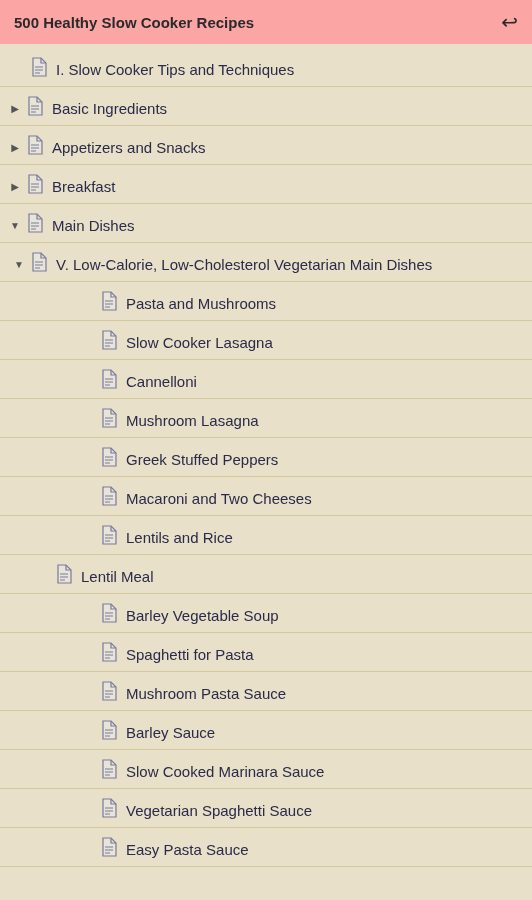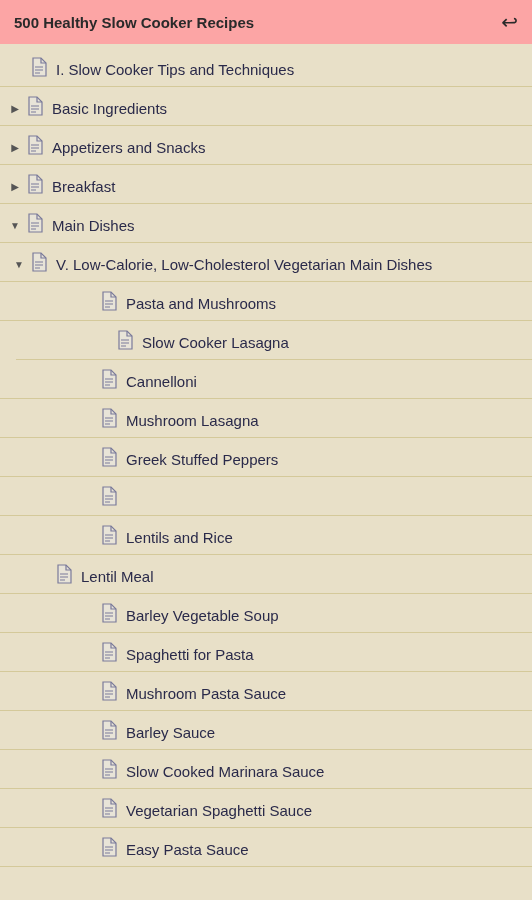--- a/index.html
+++ b/index.html
@@ -189,21 +189,21 @@
         <svg viewBox="0 0 18 20" fill="none" xmlns="http://www.w3.org/2000/svg">
   <path d="M3 1h8l5 5v13H3V1z" stroke="#7a7a9a" stroke-width="1.2" fill="#e8e4d8"></path>
   <path d="M11 1v5h5" stroke="#7a7a9a" stroke-width="1.2" fill="none"></path>
   <line x1="5" y1="10" x2="13" y2="10" stroke="#7a7a9a" stroke-width="1"></line>
   <line x1="5" y1="13" x2="13" y2="13" stroke="#7a7a9a" stroke-width="1"></line>
   <line x1="5" y1="16" x2="10" y2="16" stroke="#7a7a9a" stroke-width="1"></line>
 </svg>
       </span>
       <span class="item-label">Pasta and Mushrooms</span>
     </div>
-    <div class="tree-item" style="padding-left: 80px; margin-left: 16px;">
+    <div class="tree-item" style="padding-left: 80px;">
       <span class="arrow empty"></span>
       <span class="doc-icon">
         <svg viewBox="0 0 18 20" fill="none" xmlns="http://www.w3.org/2000/svg">
   <path d="M3 1h8l5 5v13H3V1z" stroke="#7a7a9a" stroke-width="1.2" fill="#e8e4d8"></path>
   <path d="M11 1v5h5" stroke="#7a7a9a" stroke-width="1.2" fill="none"></path>
   <line x1="5" y1="10" x2="13" y2="10" stroke="#7a7a9a" stroke-width="1"></line>
   <line x1="5" y1="13" x2="13" y2="13" stroke="#7a7a9a" stroke-width="1"></line>
   <line x1="5" y1="16" x2="10" y2="16" stroke="#7a7a9a" stroke-width="1"></line>
 </svg>
       </span>
@@ -252,20 +252,21 @@
       <span class="arrow empty"></span>
       <span class="doc-icon">
         <svg viewBox="0 0 18 20" fill="none" xmlns="http://www.w3.org/2000/svg">
   <path d="M3 1h8l5 5v13H3V1z" stroke="#7a7a9a" stroke-width="1.2" fill="#e8e4d8"></path>
   <path d="M11 1v5h5" stroke="#7a7a9a" stroke-width="1.2" fill="none"></path>
   <line x1="5" y1="10" x2="13" y2="10" stroke="#7a7a9a" stroke-width="1"></line>
   <line x1="5" y1="13" x2="13" y2="13" stroke="#7a7a9a" stroke-width="1"></line>
   <line x1="5" y1="16" x2="10" y2="16" stroke="#7a7a9a" stroke-width="1"></line>
 </svg>
       </span>
+      <span class="item-label">Macaroni and Two Cheeses</span>
     </div>
     <div class="tree-item" style="padding-left: 80px;">
       <span class="arrow empty"></span>
       <span class="doc-icon">
         <svg viewBox="0 0 18 20" fill="none" xmlns="http://www.w3.org/2000/svg">
   <path d="M3 1h8l5 5v13H3V1z" stroke="#7a7a9a" stroke-width="1.2" fill="#e8e4d8"></path>
   <path d="M11 1v5h5" stroke="#7a7a9a" stroke-width="1.2" fill="none"></path>
   <line x1="5" y1="10" x2="13" y2="10" stroke="#7a7a9a" stroke-width="1"></line>
   <line x1="5" y1="13" x2="13" y2="13" stroke="#7a7a9a" stroke-width="1"></line>
   <line x1="5" y1="16" x2="10" y2="16" stroke="#7a7a9a" stroke-width="1"></line>

